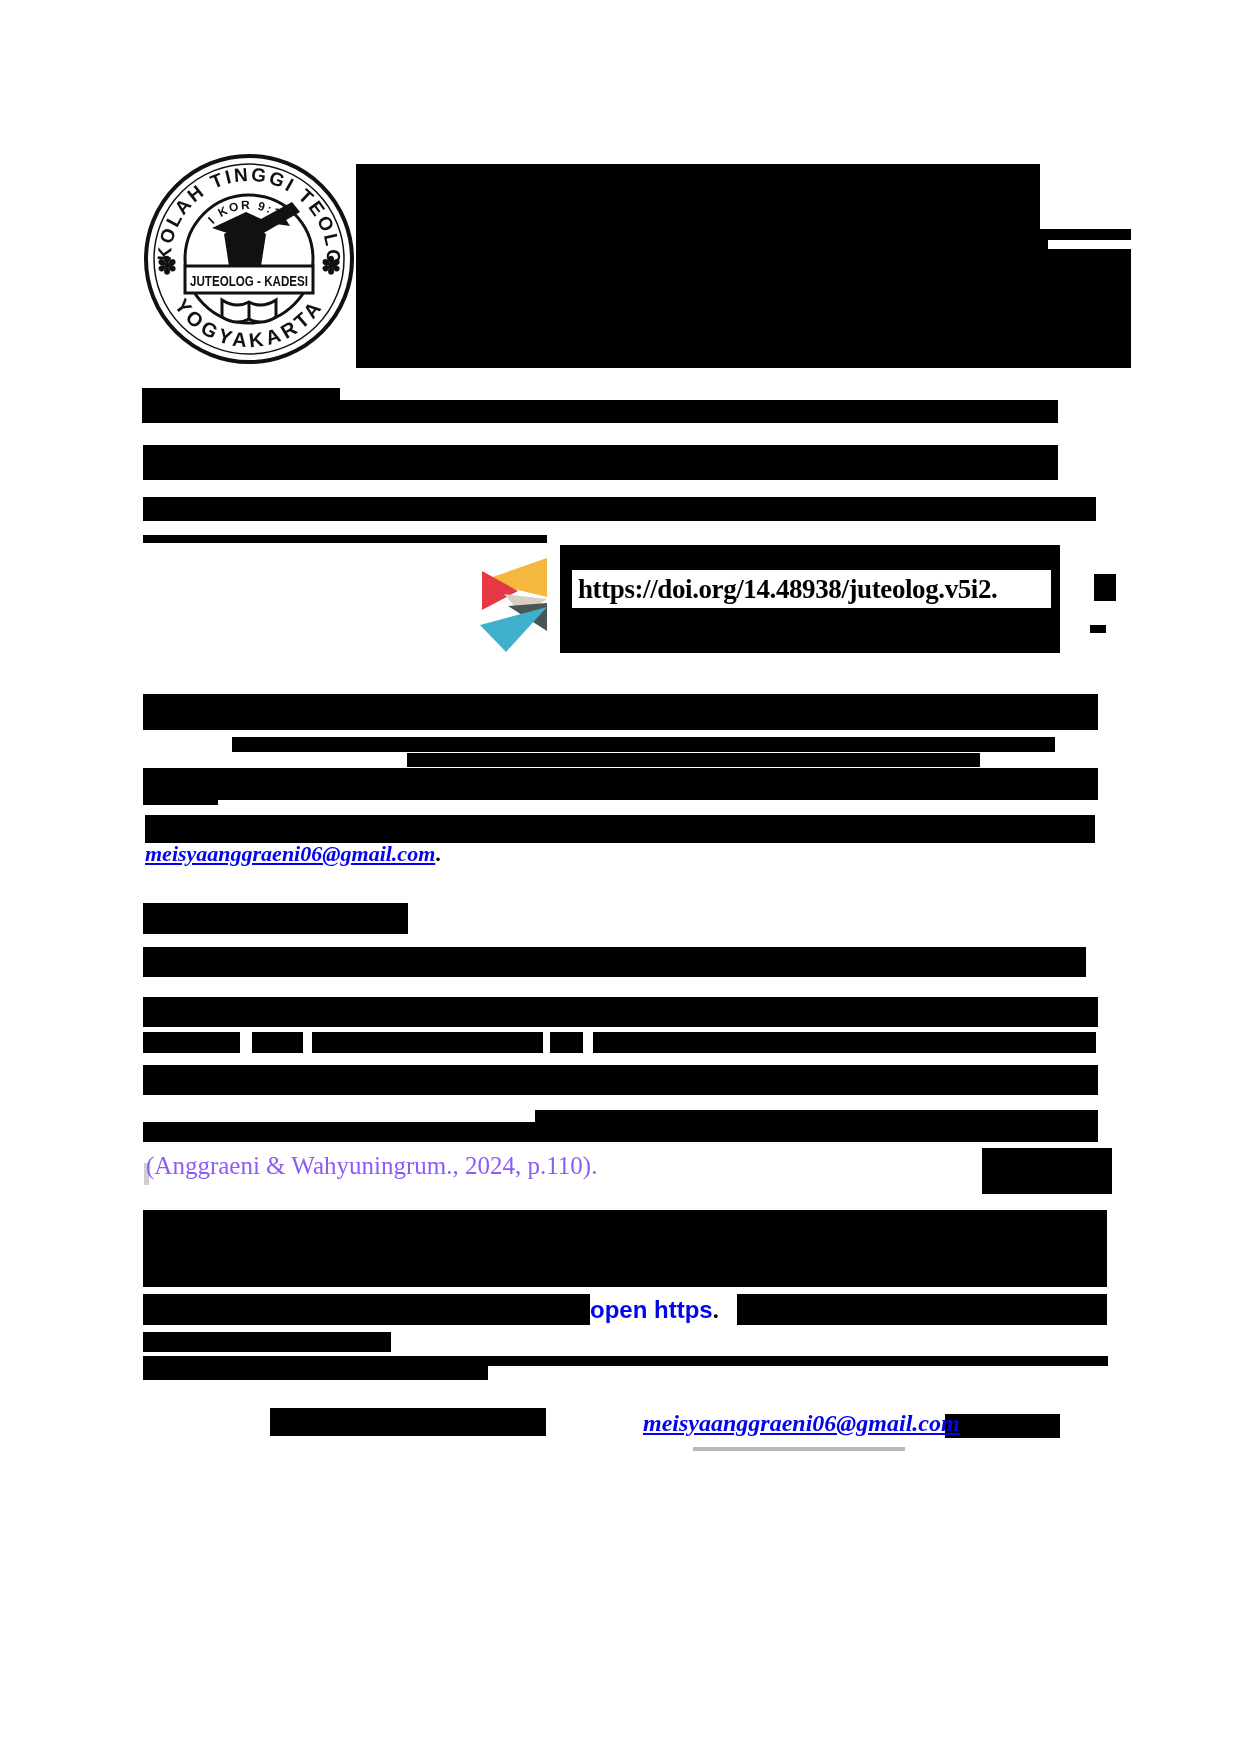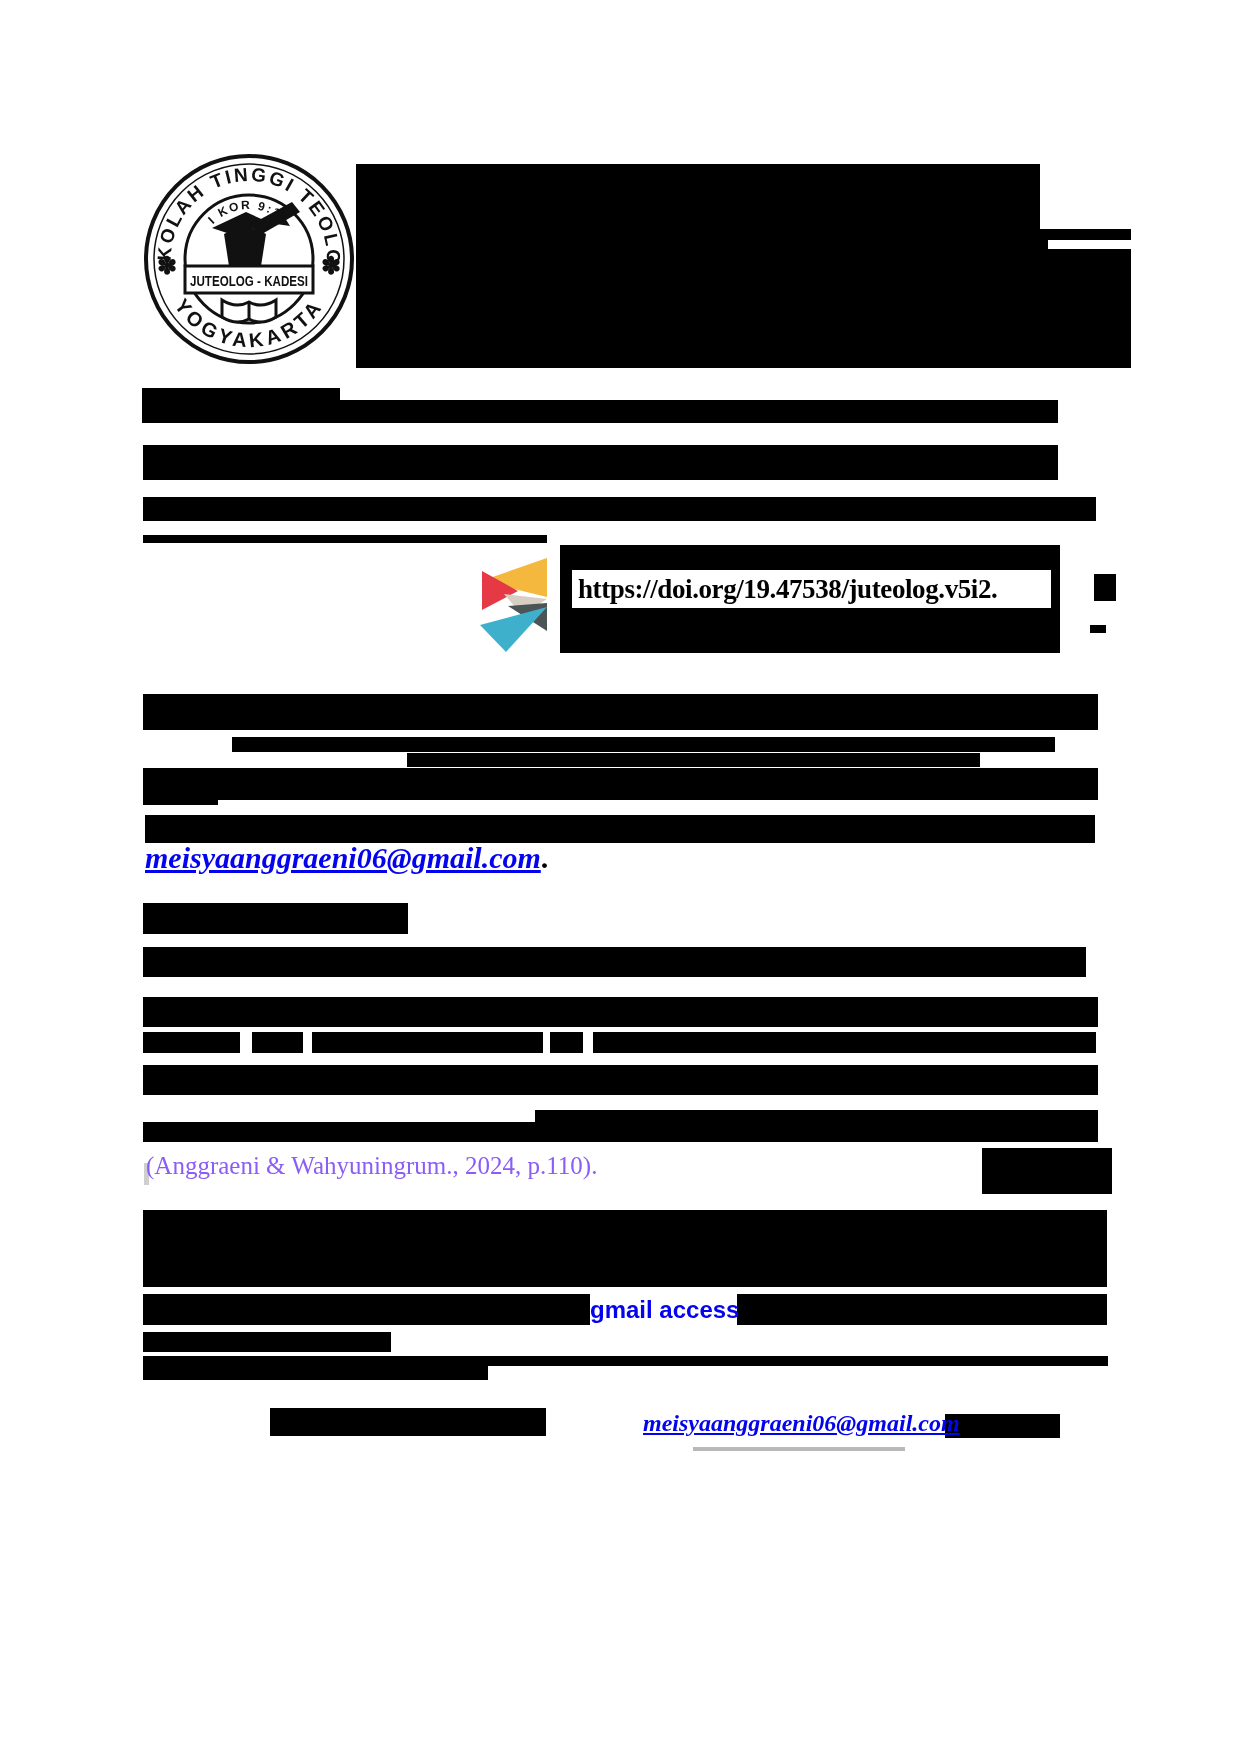--- a/index.html
+++ b/index.html
@@ -24,21 +24,21 @@
   
   .doi-box{left:560px;top:545px;width:500px;height:108px;background:#000;}
   .doi-strip{position:absolute;left:12px;top:25px;width:479px;height:38px;background:#fff;}
   .doi-text{
     display:block;line-height:38px;padding-left:6px;
     font-family:"Liberation Serif", serif;font-weight:bold;font-size:27px;
     color:#000;text-decoration:none;letter-spacing:-0.4px;
   }
 
   .email-line{font-family:"Liberation Serif", serif;font-weight:bold;font-style:italic;}
-  .email-1{left:145px;top:841px;font-size:30px;}
+  .email-1{left:145px;top:841px;font-size:22px;}
   .email-2{left:643px;top:1410px;font-size:24px;}
   .blue-link{text-decoration:underline;}
   a.blue-link{cursor:pointer;}
   .black-dot{color:#000;text-decoration:none;font-style:normal;}
 
   .citation{left:146px;top:1152px;font-size:25px;color:#8b5cf6;}
 
   .open-access{left:590px;top:1294px;height:31px;line-height:31px;
     font-family:"Liberation Sans", sans-serif;font-weight:bold;font-size:24px;}
   .open-access .black-dot{font-family:"Liberation Serif", serif;font-weight:bold;}
@@ -94,32 +94,32 @@
       <polygon points="67,1 67,40 1,24" fill="#f3b83d"></polygon>
       <polygon points="2,14 38,34 2,53" fill="#e63946"></polygon>
       <polygon points="24,37 67,42 42,58" fill="#d8cfc4"></polygon>
       <polygon points="28,49 67,46 67,74" fill="#4c5556"></polygon>
       <polygon points="0,68 67,50 26,95" fill="#3fb0cc"></polygon>
     </svg>
   </div>
 
   <div class="abs doi-box">
     <div class="doi-strip">
-      <a class="doi-text">https://doi.org/19.47538/juteolog.v5i2.</a>
+      <a class="doi-text">https://doi.org/14.48938/juteolog.v5i2.</a>
     </div>
   </div>
 
   <div class="abs email-line email-1">
     <a class="blue-link" style="color: rgb(3, 3, 238);">meisyaanggraeni06@gmail.com</a><span class="black-dot">.</span>
   </div>
 
   <div class="abs citation">(Anggraeni &amp; Wahyuningrum., 2024, p.110).</div>
 
   <div class="abs open-access">
-    <a class="blue-link" style="text-decoration: none; color: rgb(3, 3, 238);">gmail access</a><span class="black-dot">.</span>
+    <a class="blue-link" style="text-decoration: none; color: rgb(3, 3, 238);">open https</a><span class="black-dot">.</span>
   </div>
 
   <div class="abs email-line email-2">
     <a class="blue-link" style="color: rgb(3, 3, 238);">meisyaanggraeni06@gmail.com</a>
   </div>
 
 <div class="redact" style="left: 356px; top: 164px; width: 684px; height: 204px;"></div>
     <div class="redact" style="left: 1040px; top: 229px; width: 91px; height: 139px;"></div>
     <div class="redact" style="left: 142px; top: 388px; width: 198px; height: 35px;"></div>
     <div class="redact" style="left: 340px; top: 400px; width: 718px; height: 23px;"></div>

